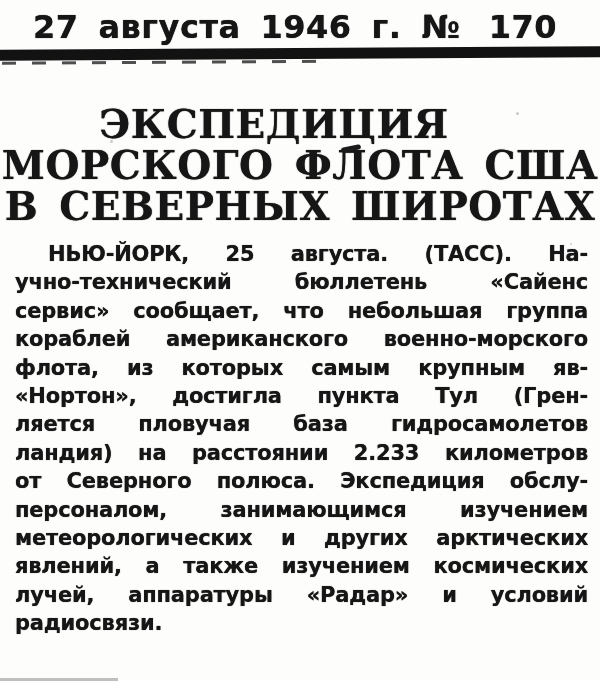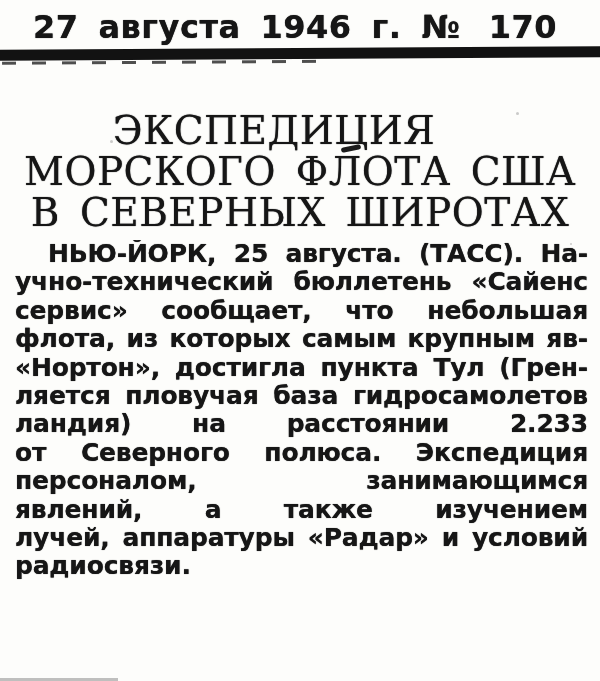--- a/index.html
+++ b/index.html
@@ -50,24 +50,24 @@
     height: 3px;
     background: repeating-linear-gradient(90deg,
       rgba(20,20,20,0.75) 0 14px, rgba(20,20,20,0) 14px 30px);
   }
 
   
   .headline {
     position: absolute;
     left: 0;
     right: 0;
-    top: 110px;
+    top: 104px;
     text-align: center;
     font-family: "DejaVu Serif", serif;
-    font-weight: normal;
+    font-weight: bold;
     font-size: 39px;
     line-height: 41px;
     letter-spacing: 0.5px;
     word-spacing: 7px;
     text-shadow: 0 0 1px rgba(10,10,10,0.85);
   }
   .hl-line { white-space: nowrap; }
   .hl-0 { transform: translateX(-26px); }
 
   .ink-smudge {
@@ -80,21 +80,21 @@
     background: #1b1b1b;
     transform: rotate(-12deg);
   }
 
   
   .article {
     position: absolute;
     left: 15px;
     right: 12px;
     top: 240px;
-    font-size: 25px;
+    font-size: 21px;
     font-weight: bold;
     letter-spacing: -0.2px;
     text-shadow: 0 0 0.8px rgba(10,10,10,0.85);
   }
   .bline {
     height: 28.4px;
     line-height: 28.4px;
     overflow: hidden;
     text-align: justify;
     text-align-last: justify;
@@ -141,26 +141,28 @@
     <div class="hl-line">МОРСКОГО ФЛОТА США</div>
     <div class="hl-line">В СЕВЕРНЫХ ШИРОТАХ</div>
   </div>
 
   <div class="ink-smudge"></div>
 
   <div class="article">
     <div class="bline first">НЬЮ-ЙОРК, 25 августа. (ТАСС). На-</div>
     <div class="bline">учно-технический бюллетень «Сайенс</div>
     <div class="bline">сервис» сообщает, что небольшая группа</div>
+    <div class="bline">кораблей американского военно-морского</div>
     <div class="bline">флота, из которых самым крупным яв-</div>
     <div class="bline">«Нортон», достигла пункта Тул (Грен-</div>
     <div class="bline">ляется пловучая база гидросамолетов</div>
     <div class="bline">ландия) на расстоянии 2.233 километров</div>
     <div class="bline">от Северного полюса. Экспедиция обслу-</div>
     <div class="bline">персоналом, занимающимся изучением</div>
+    <div class="bline">метеорологических и других арктических</div>
     <div class="bline">явлений, а также изучением космических</div>
     <div class="bline">лучей, аппаратуры «Радар» и условий</div>
     <div class="bline last">радиосвязи.</div>
   </div>
 
   <div class="bottom-artifact"></div>
   <div class="speck speck-1"></div>
   <div class="speck speck-2"></div>
   <div class="speck speck-3"></div>
 

